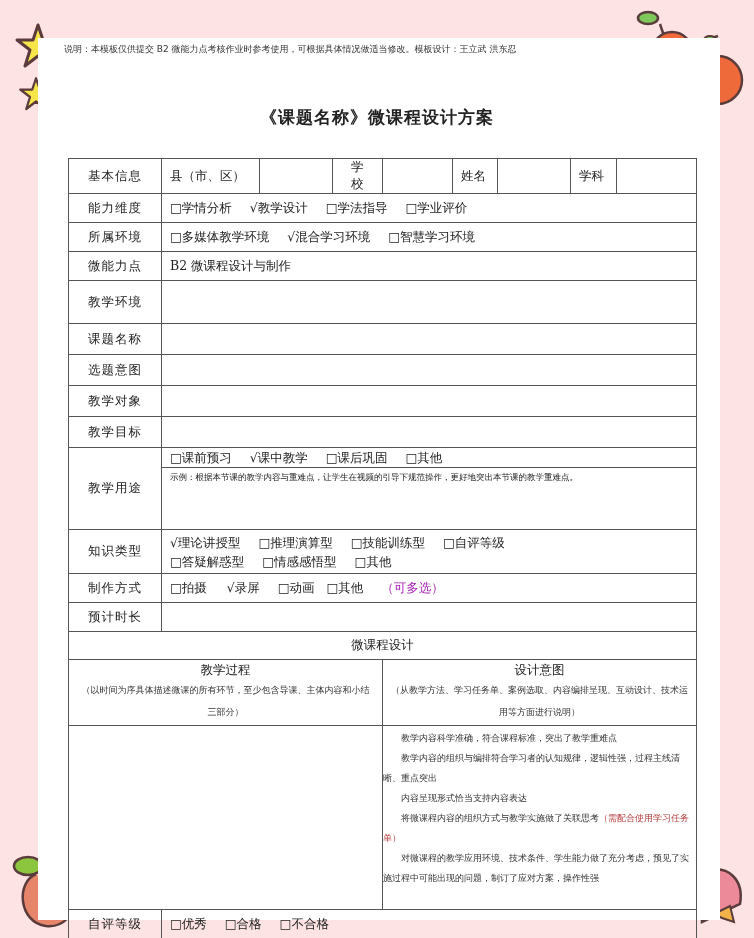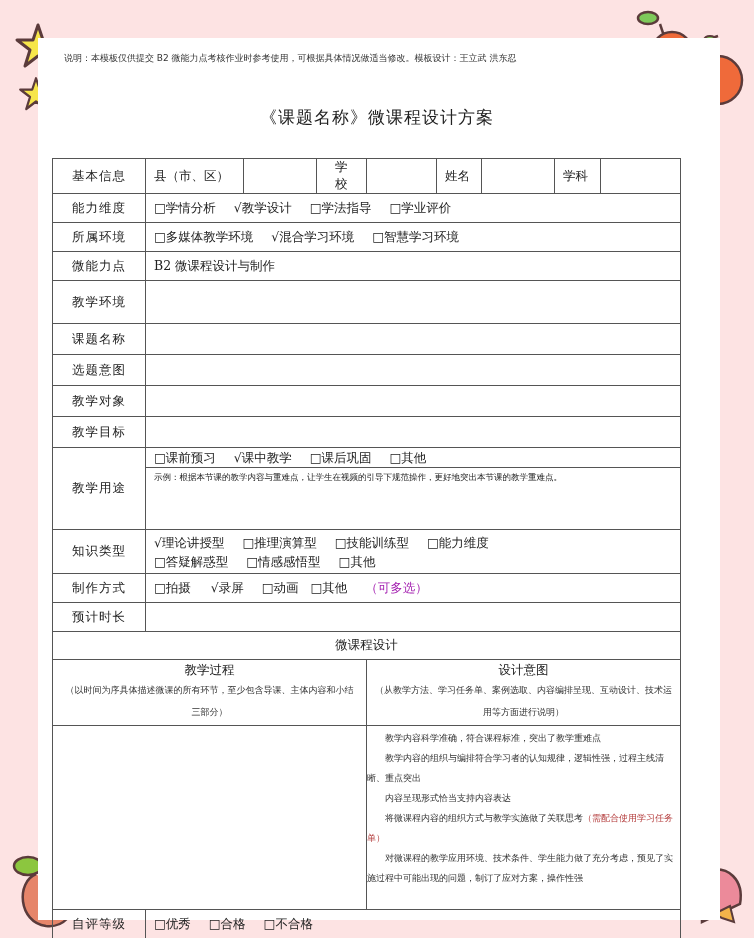--- a/index.html
+++ b/index.html
@@ -1,21 +1,21 @@
 <!DOCTYPE html>
 <html><head>
 <meta charset="utf-8">
 <style>
   html,body{margin:0;padding:0;}
   body{width:754px;height:938px;background:#fde3e3;position:relative;overflow:hidden;font-family:"DejaVu Serif","Liberation Serif",serif;color:#222;}
   .deco{position:absolute;}
   .paper{position:absolute;left:38px;top:38px;width:682px;height:882px;background:#fff;}
-  .note{position:absolute;left:64px;top:52px;font-size:9px;color:#333;font-family:"DejaVu Sans","Liberation Sans",sans-serif;letter-spacing:0px;}
-  .title{position:absolute;left:0;width:754px;top:106px;text-align:center;font-size:17px;font-weight:normal;color:#222;letter-spacing:1px;}
-  table.form{position:absolute;left:52px;top:158px;width:628px;border-collapse:collapse;table-layout:fixed;font-size:12.5px;border-radius:21px;}
+  .note{position:absolute;left:64px;top:43px;font-size:9px;color:#333;font-family:"DejaVu Sans","Liberation Sans",sans-serif;letter-spacing:0px;}
+  .title{position:absolute;left:0;width:754px;top:106px;text-align:center;font-size:17px;font-weight:bold;color:#222;letter-spacing:1px;}
+  table.form{position:absolute;left:68px;top:158px;width:628px;border-collapse:collapse;table-layout:fixed;font-size:12.5px;border-radius:21px;}
   table.form td{border:1.5px solid #555;padding:0 8px;vertical-align:middle;height:29px;box-sizing:border-box;}
   td.lbl{text-align:center;width:93px;padding:0;letter-spacing:1px;}
   .opts span{margin-right:14px;}
   .sm{font-size:8.5px;font-family:"DejaVu Sans","Liberation Sans",sans-serif;}
   .center{text-align:center;}
   .sub{font-size:9px;line-height:22px;color:#333;}
   .intent p{margin:0;font-size:9px;line-height:20px;text-indent:2em;color:#333;}
   .red{color:#b33a3a;}
 </style>
 </head>
@@ -129,21 +129,21 @@
   <tr>
     <td colspan="8" class="sm" style="height:62px;vertical-align:top;padding-top:4px;">示例：根据本节课的教学内容与重难点，让学生在视频的引导下规范操作，更好地突出本节课的教学重难点。</td>
   </tr>
   <tr>
     <td class="lbl" style="height:44px">知识类型</td>
     <td colspan="8" class="opts" style="line-height:19px;">
       <div>
         <span>√理论讲授型</span>
         <span>□推理演算型</span>
         <span>□技能训练型</span>
-        <span>□能力维度</span>
+        <span>□自评等级</span>
       </div>
       <div>
         <span>□答疑解惑型</span>
         <span>□情感感悟型</span>
         <span>□其他</span>
       </div>
     </td>
   </tr>
   <tr>
     <td class="lbl">制作方式</td>

